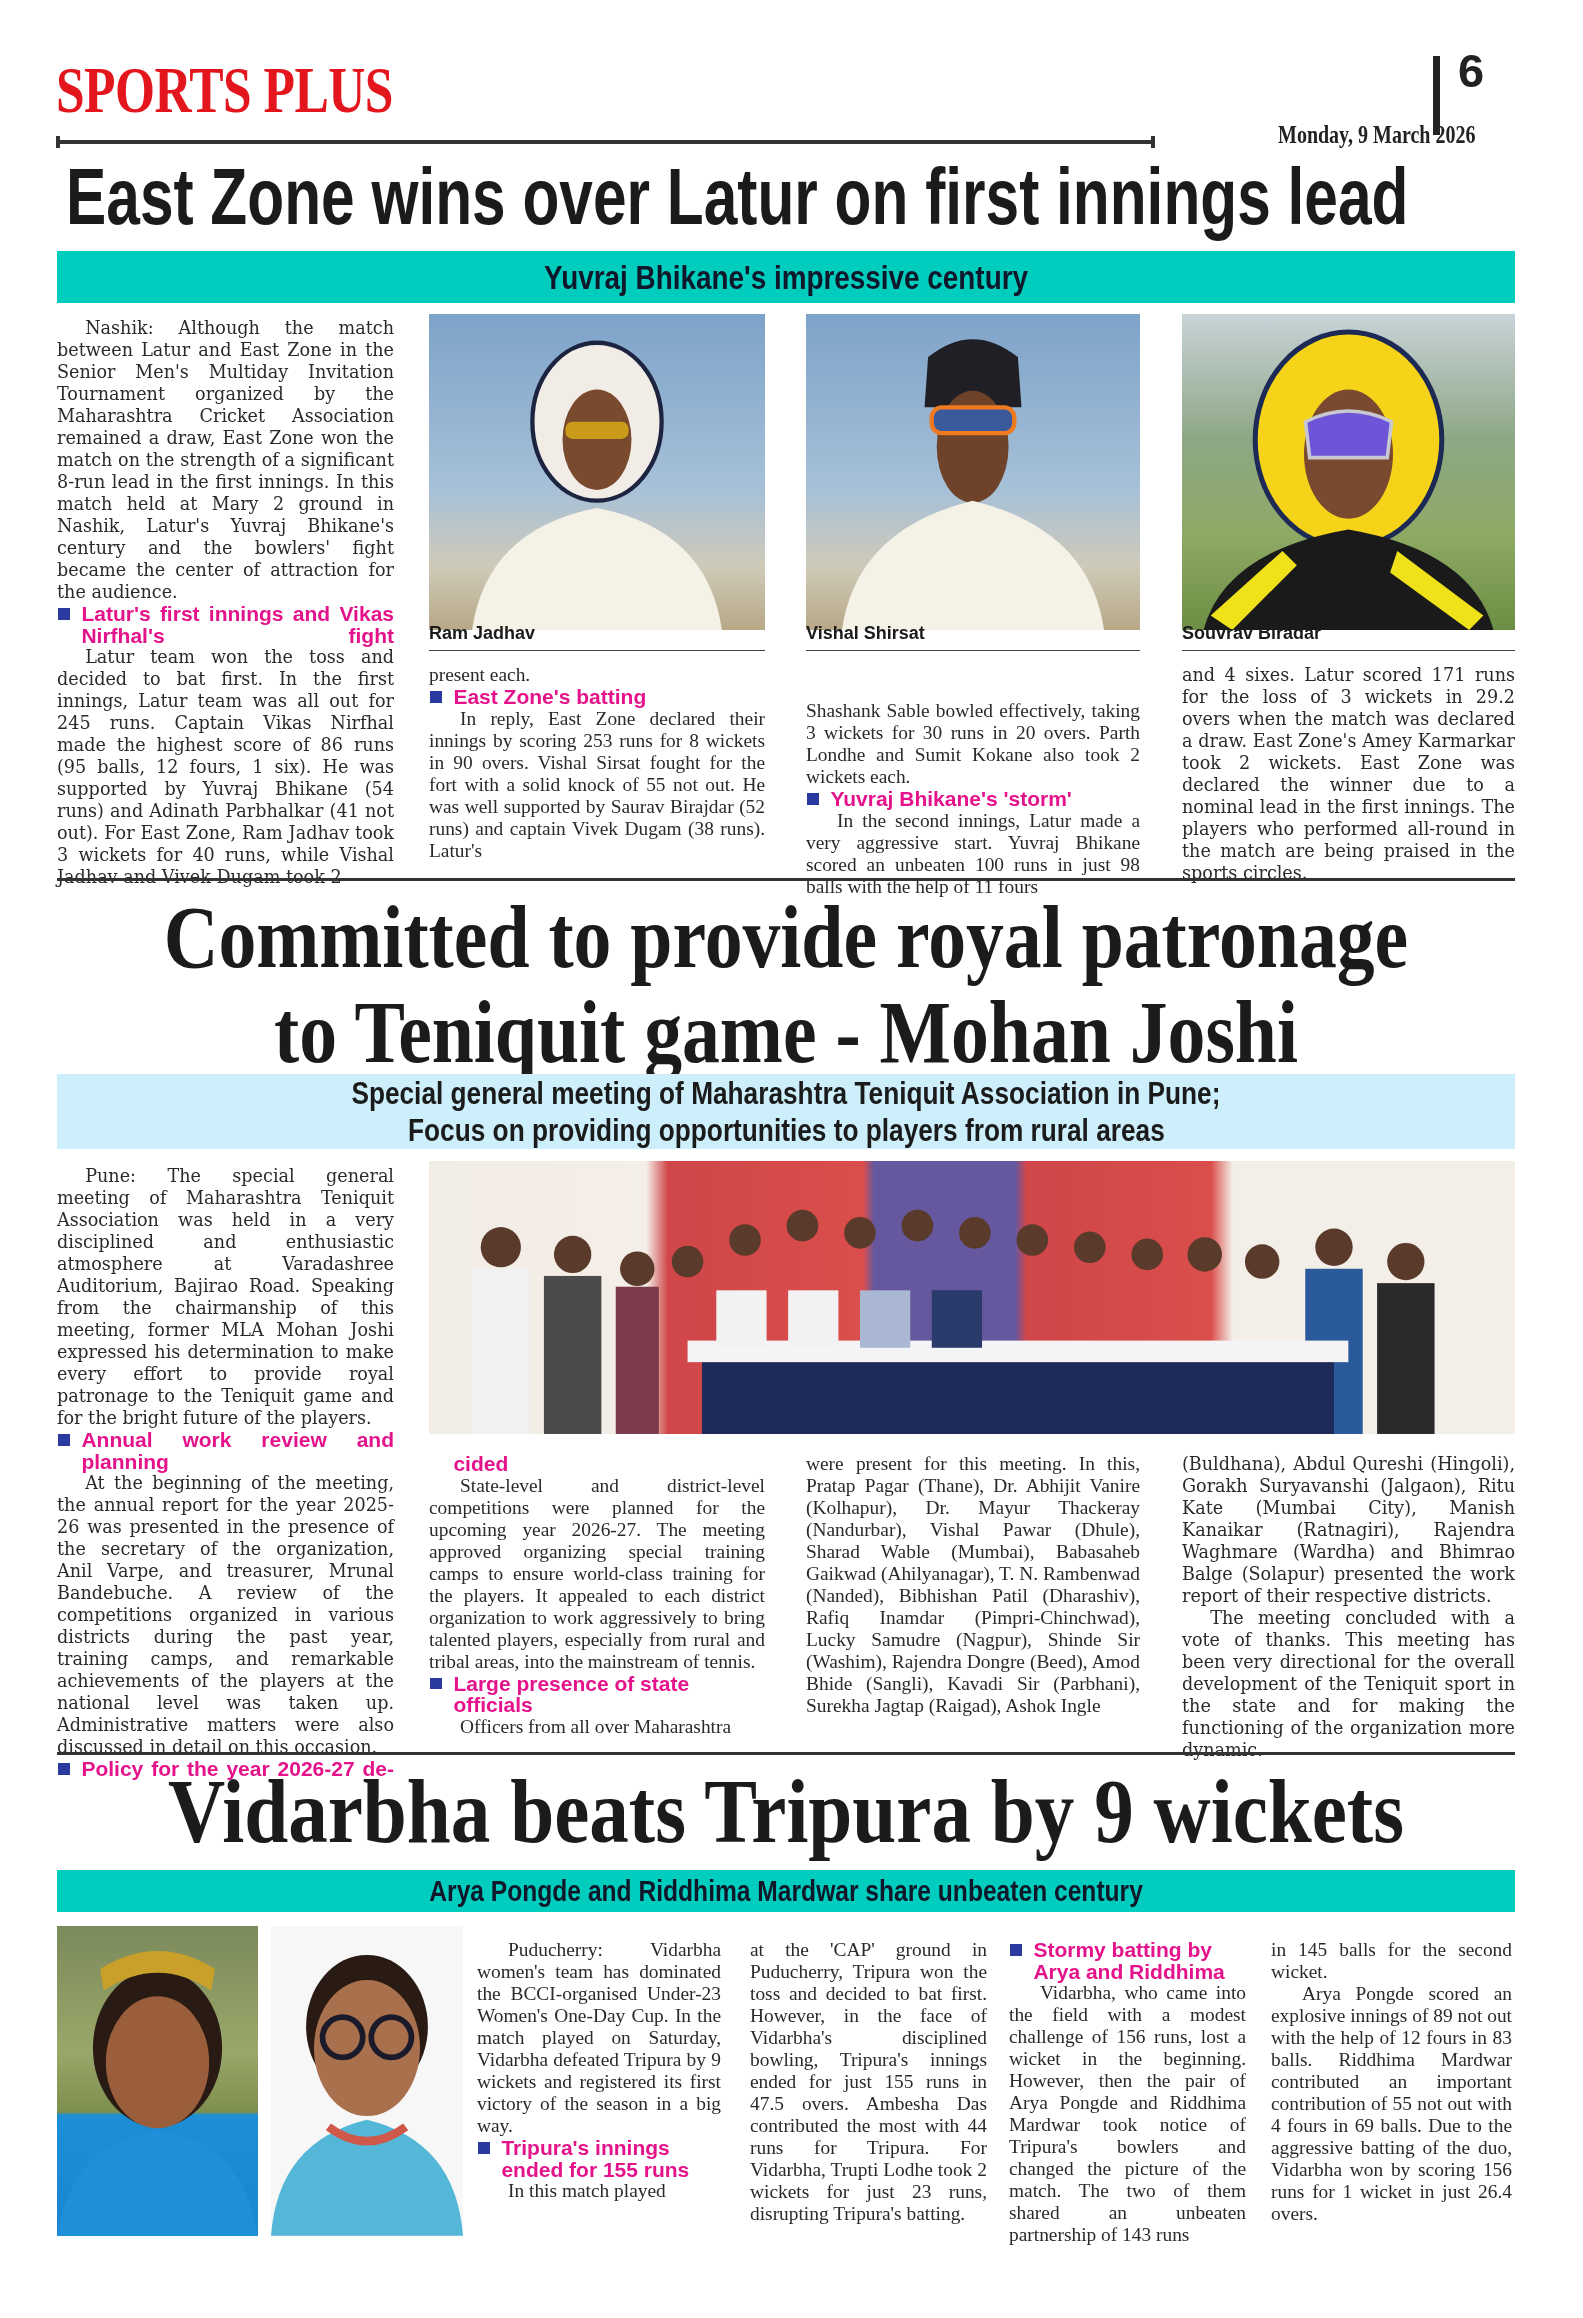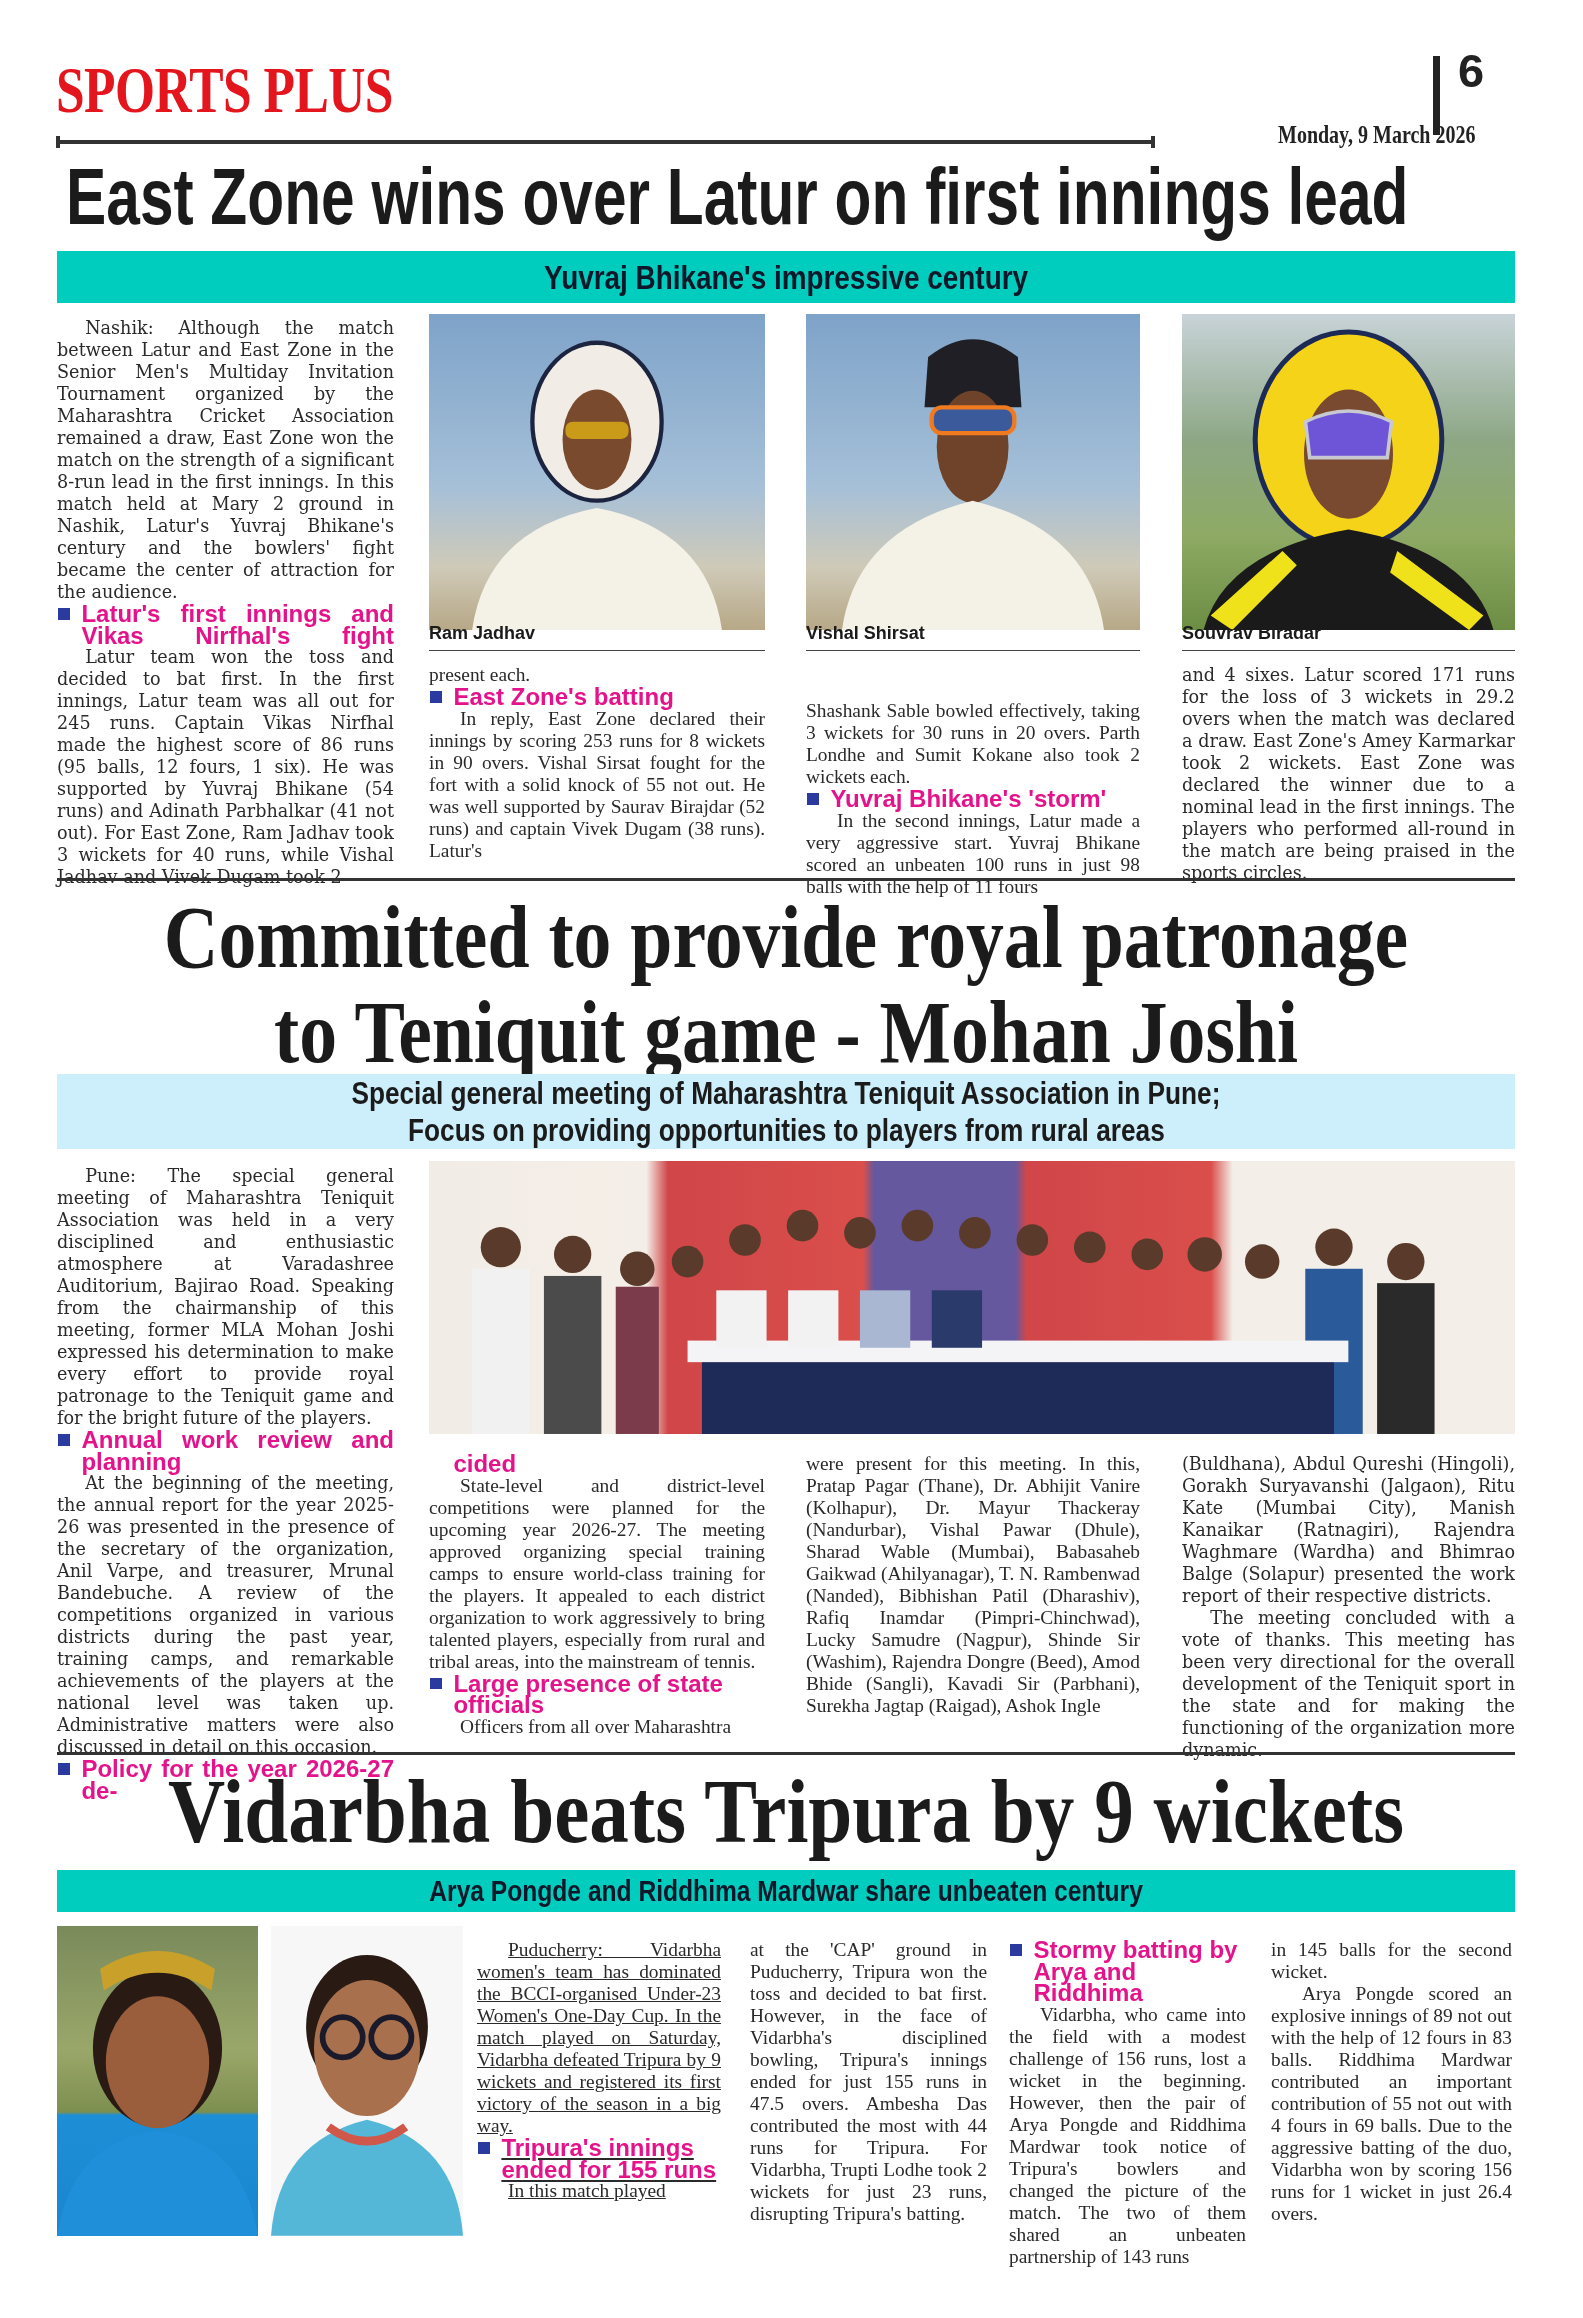--- a/index.html
+++ b/index.html
@@ -24,21 +24,21 @@
 
   .band { display: flex; align-items: center; justify-content: center; font-family: "Liberation Sans", sans-serif; font-weight: bold; color: #0f172a; white-space: nowrap; }
   .band span { display: inline-block; transform: scaleX(0.82); }
   .band.teal { background: #00cdbd; }
   .band.lightblue { background: #cdeefb; color: #1b1b1b; flex-direction: column; }
 
   .col { position: absolute; font-family: "DejaVu Serif", serif; font-size: 17.6px; line-height: 22px; text-align: justify; color: #2a2a2a; }
   .col.narrow { font-family: "Liberation Serif", serif; font-size: 19.4px; }
   .col p { text-indent: 1.6em; }
   .col p.noindent { text-indent: 0; }
-  .subhead { font-family: "Liberation Sans", sans-serif; font-weight: bold; color: #e5138b; font-size: 24px; line-height: 21.5px; padding-left: 24.4px; position: relative; text-indent: 0 !important; text-align: left; }
+  .subhead { font-family: "Liberation Sans", sans-serif; font-weight: bold; color: #e5138b; font-size: 21px; line-height: 21.5px; padding-left: 24.4px; position: relative; text-indent: 0 !important; text-align: left; }
   .subhead .sq { position: absolute; left: 1.4px; top: 5px; width: 11.5px; height: 11.5px; background: #2b3a9e; }
   .subhead.spread { text-align: justify; text-align-last: justify; }
 
   .divider { position: absolute; height: 2.9px; background: #333; }
   .thin { position: absolute; height: 1.4px; background: #444; }
 
   .photo { position: absolute; overflow: hidden; }
   .caption { position: absolute; font-family: "Liberation Sans", sans-serif; font-weight: bold; font-size: 18px; color: #1b1b1b; text-align: left; }
 </style>
 </head>
@@ -206,21 +206,21 @@
   <svg width="192" height="310" viewBox="0 0 268 432">
     <ellipse cx="134" cy="140" rx="85" ry="100" fill="#2a1a14"></ellipse>
     <ellipse cx="134" cy="170" rx="74" ry="95" fill="#a8704c"></ellipse>
     <circle cx="100" cy="155" r="28" fill="none" stroke="#1a1a2a" stroke-width="8"></circle>
     <circle cx="168" cy="155" r="28" fill="none" stroke="#1a1a2a" stroke-width="8"></circle>
     <path d="M0 432 Q10 300 134 270 Q258 300 268 432 Z" fill="#54b7d8"></path>
     <path d="M80 280 Q134 320 188 280" fill="none" stroke="#d0584a" stroke-width="12"></path>
   </svg>
 </div>
 
-<div class="col narrow" style="left:477px; top:1939px; width:244px;text-decoration:underline;">
+<div class="col narrow" style="left:477px; top:1939px; width:244px;">
   <p>Puducherry: Vidarbha women's team has dominated the BCCI-organised Under-23 Women's One-Day Cup. In the match played on Saturday, Vidarbha defeated Tripura by 9 wickets and registered its first victory of the season in a big way.</p>
   <div class="subhead"><span class="sq"></span><span>Tripura's innings ended for 155 runs</span></div>
   <p>In this match played</p>
 </div>
 
 <div class="col narrow" style="left:750px; top:1939px; width:237px;">
   <p class="noindent">at the 'CAP' ground in Puducherry, Tripura won the toss and decided to bat first. However, in the face of Vidarbha's disciplined bowling, Tripura's innings ended for just 155 runs in 47.5 overs. Ambesha Das contributed the most with 44 runs for Tripura. For Vidarbha, Trupti Lodhe took 2 wickets for just 23 runs, disrupting Tripura's batting.</p>
 </div>
 
 <div class="col narrow" style="left:1009px; top:1939px; width:237px;">

